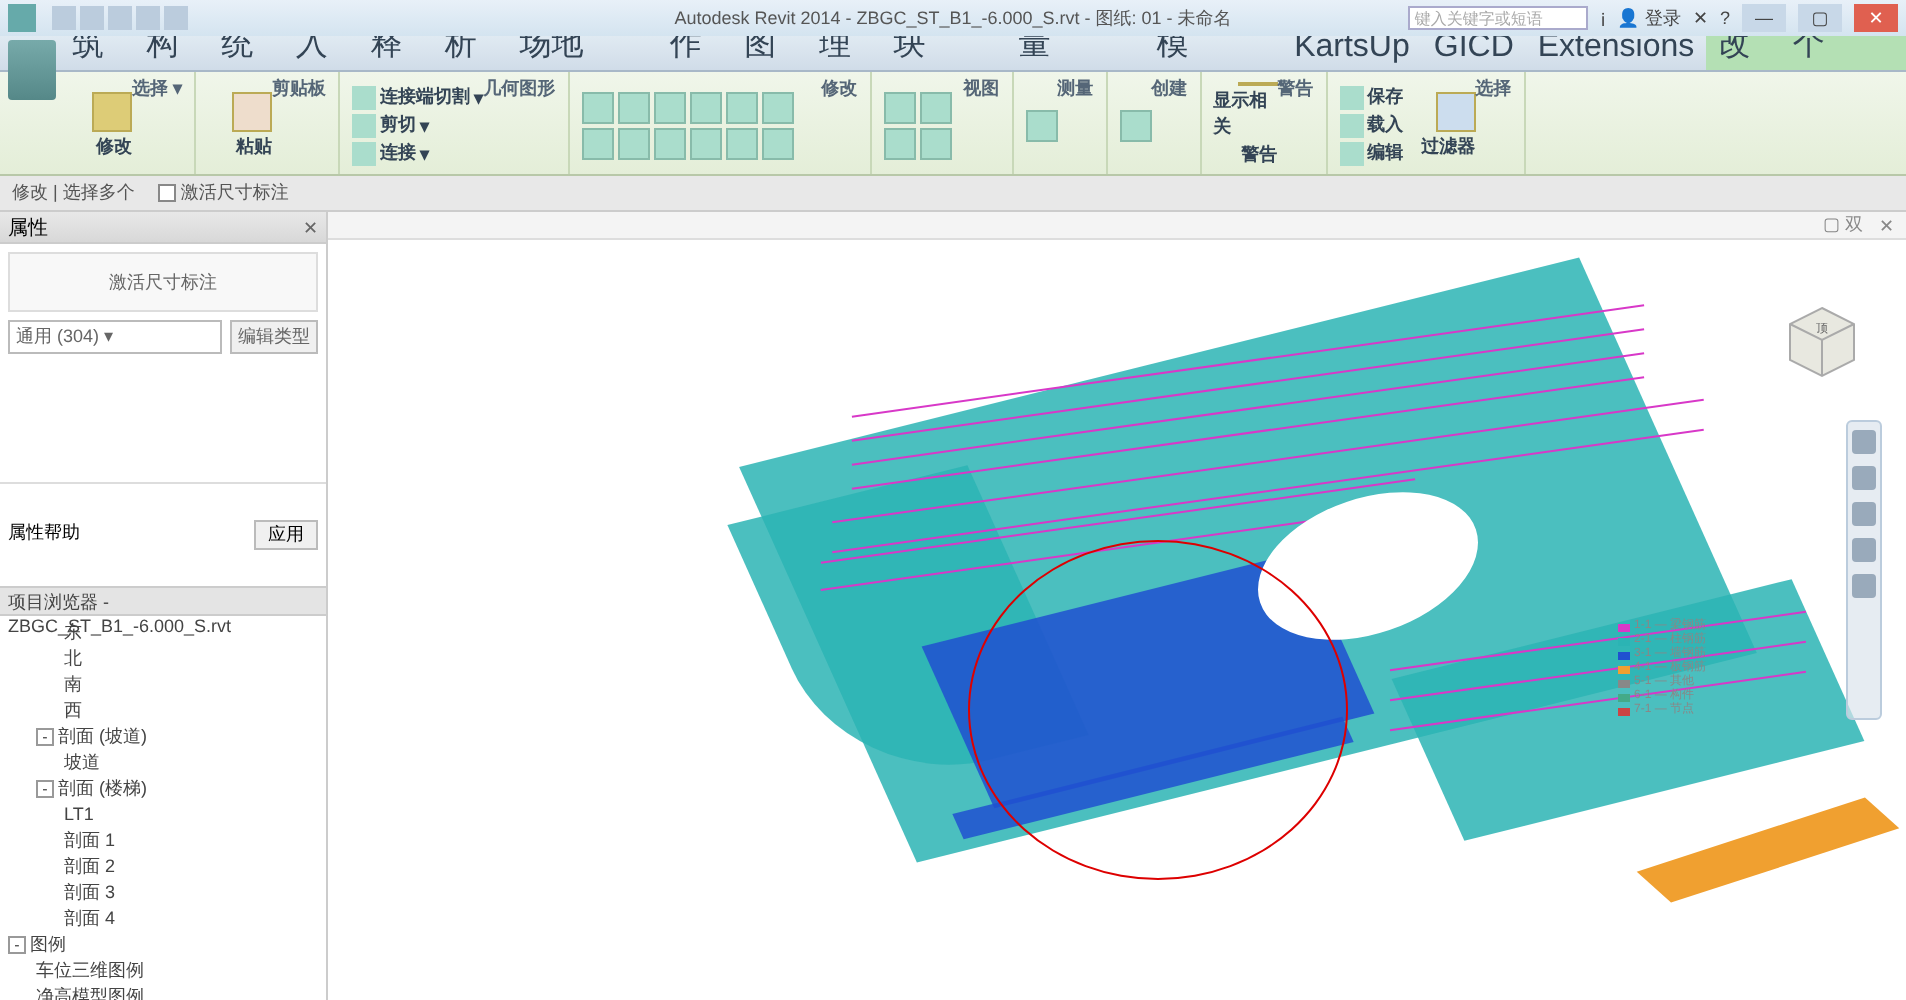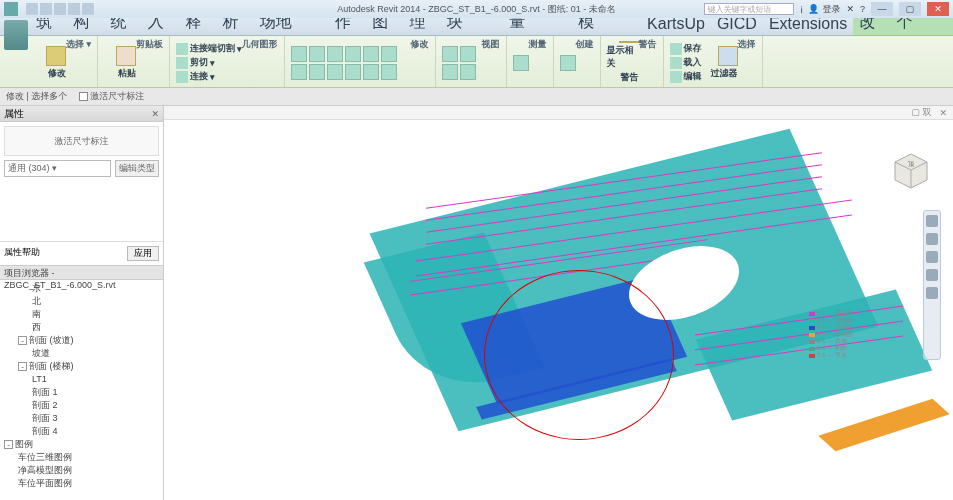--- a/index.html
+++ b/index.html
@@ -36,21 +36,21 @@
 .main { display: flex; height: 394px; }
 .left-col { width: 164px; display: flex; flex-direction: column; border-right: 1px solid #ccc; }
 .props { flex: 0 0 auto; border-bottom: 1px solid #ccc; }
 .panel-hdr { height: 16px; background: linear-gradient(#e8e8e8,#d8d8d8); border-bottom: 1px solid #ccc; font-size: 10px; padding: 1px 4px; display: flex; align-items: center; justify-content: space-between; }
 .panel-hdr .x { font-size: 9px; color: #666; }
 .props-body { padding: 4px; font-size: 9px; color: #666; }
 .props-body .sel { height: 30px; background: #f8f8f8; border: 1px solid #ddd; display: flex; align-items: center; justify-content: center; margin-bottom: 4px; }
 .props-body .type-row { display: flex; gap: 4px; align-items: center; }
 .props-body .type-row .combo { flex: 1; border: 1px solid #bbb; background: #fff; padding: 1px 3px; }
 .props-body .type-row .editbtn { border: 1px solid #bbb; background: #f0f0f0; padding: 1px 3px; }
-.props-bottom { display: flex; justify-content: space-between; padding: 4px 4px; font-size: 9px; border-top: 1px solid #ddd; }
+.props-bottom { display: flex; justify-content: space-between; padding: 18px 4px; font-size: 9px; border-top: 1px solid #ddd; }
 .props-bottom .apply { border: 1px solid #bbb; background: #f0f0f0; padding: 0 6px; }
 .browser { flex: 1; overflow: hidden; font-size: 9px; color: #444; }
 .browser .hdr { height: 14px; background: #e4e4e4; border-bottom: 1px solid #ccc; padding: 1px 4px; }
 .tree { padding: 2px 0 2px 4px; line-height: 13px; }
 .tree .node { white-space: nowrap; }
 .tree .exp { display: inline-block; width: 9px; height: 9px; border: 1px solid #999; text-align: center; line-height: 7px; font-size: 8px; margin-right: 2px; background: #fff; }
 .tree .ind1 { padding-left: 14px; }
 .tree .ind2 { padding-left: 28px; }
 .canvas { flex: 1; position: relative; background: #fff; overflow: hidden; }
 .canvas-hdr { height: 14px; background: #f4f4f4; border-bottom: 1px solid #ddd; display: flex; justify-content: flex-end; align-items: center; padding: 0 6px; font-size: 9px; color: #888; gap: 8px; }

